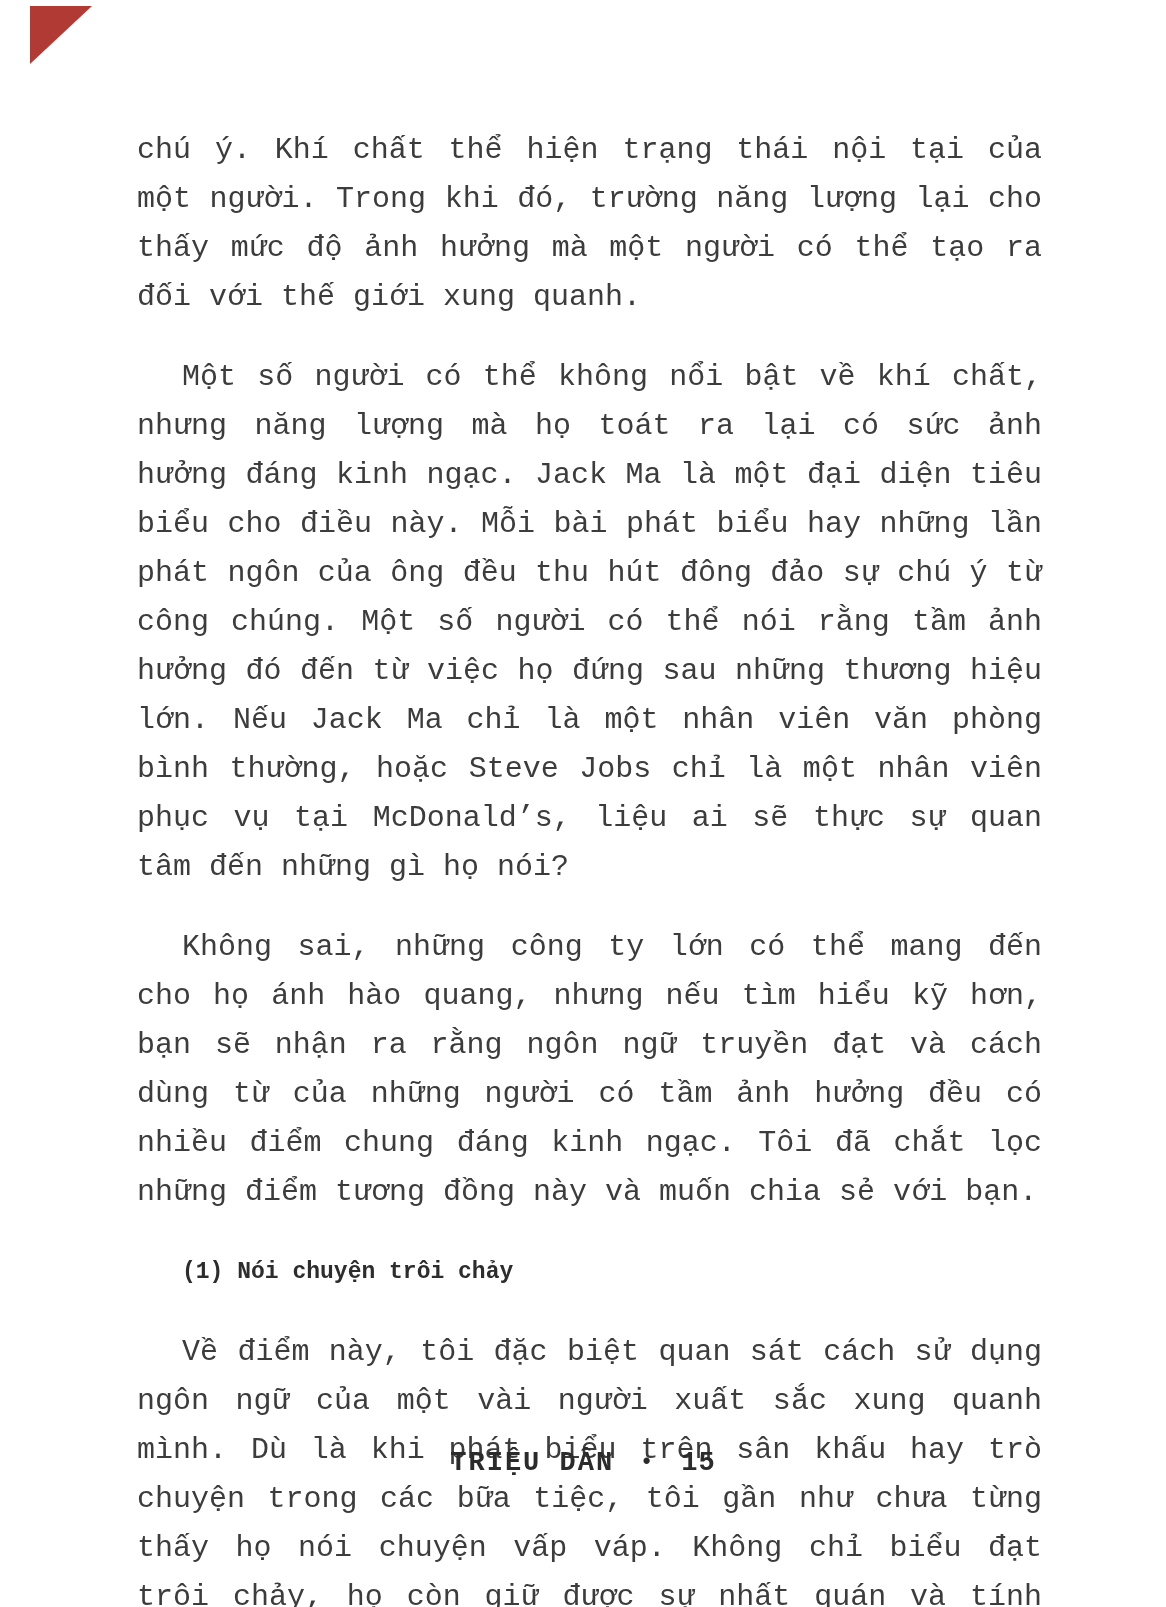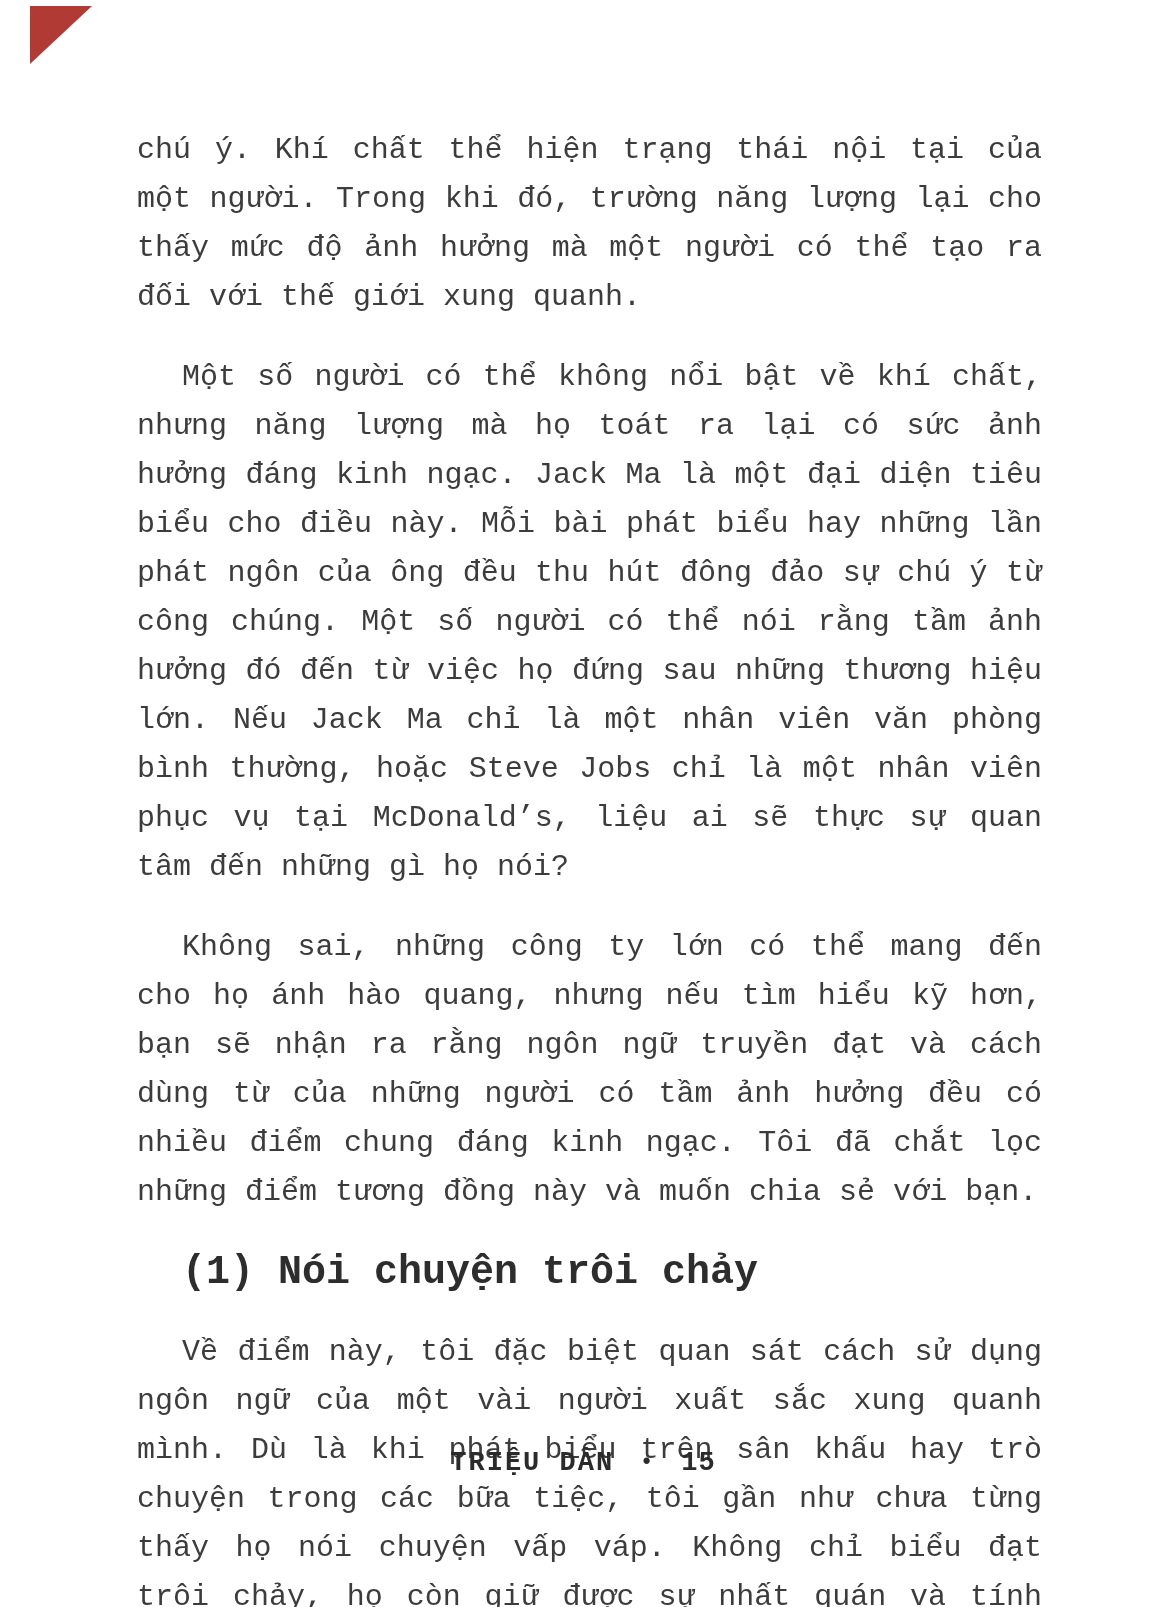--- a/index.html
+++ b/index.html
@@ -37,21 +37,21 @@
     text-justify: inter-word;
   }
   .content p {
     margin: 0 0 31px 0;
   }
   .content p.indent {
     text-indent: 45px;
   }
   .section-heading {
     margin: 0 0 31px 0;
-    font-size: 40px;
+    font-size: 23px;
     line-height: 49px;
     font-weight: bold;
     color: #2d2d2d;
     text-align: left;
     text-indent: 45px;
   }
   .footer {
     position: absolute;
     left: 0;
     top: 1448px;

